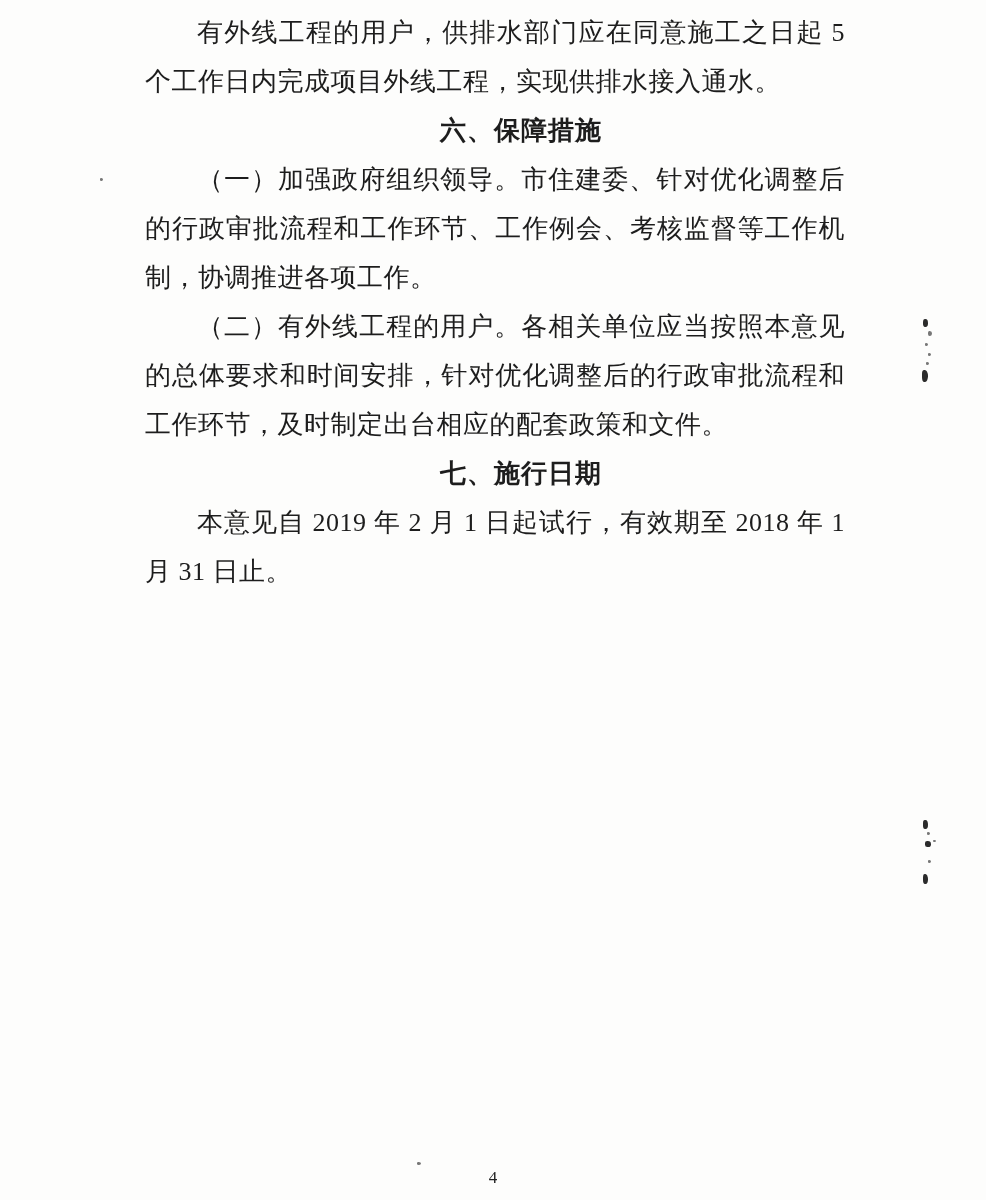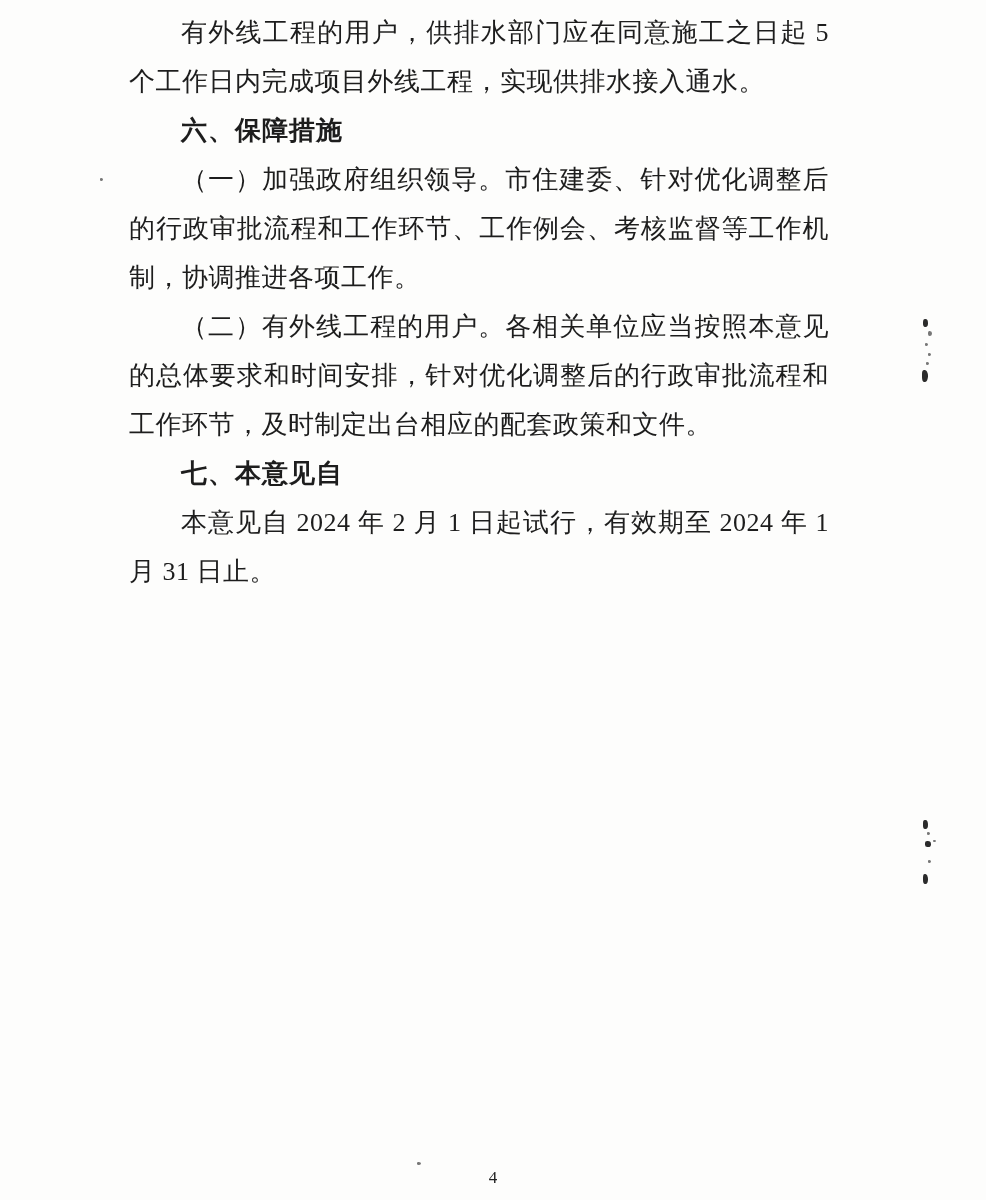--- a/index.html
+++ b/index.html
@@ -12,37 +12,37 @@
     width: 986px;
     height: 1200px;
     margin: 0 auto;
     background: #fdfdfc;
     overflow: hidden;
     font-family: "Liberation Serif", "DejaVu Serif", serif;
     color: #1d1d1d;
   }
   .text-block {
     position: absolute;
-    left: 129px;
+    left: 145px;
     top: 8px;
     width: 700px;
   }
   .text-block p {
     margin: 0;
     font-size: 26px;
     line-height: 49px;
     letter-spacing: 0.5px;
     text-align: justify;
     text-indent: 2em;
     word-break: break-all;
   }
   .text-block p.heading {
     font-family: "Liberation Sans", "DejaVu Sans", sans-serif;
     font-weight: 700;
-    text-align: left;
+    text-align: center;
     letter-spacing: 1px;
   }
   .page-number {
     position: absolute;
     left: 0;
     right: 0;
     top: 1168px;
     text-align: center;
     font-size: 17px;
     color: #222;
@@ -58,22 +58,22 @@
 </head>
 <body>
 
 <div class="page">
 
   <div class="text-block">
     <p class="body">有外线工程的用户，供排水部门应在同意施工之日起 5 个工作日内完成项目外线工程，实现供排水接入通水。</p>
     <p class="heading">六、保障措施</p>
     <p class="body">（一）加强政府组织领导。市住建委、针对优化调整后的行政审批流程和工作环节、工作例会、考核监督等工作机制，协调推进各项工作。</p>
     <p class="body">（二）有外线工程的用户。各相关单位应当按照本意见的总体要求和时间安排，针对优化调整后的行政审批流程和工作环节，及时制定出台相应的配套政策和文件。</p>
-    <p class="heading">七、本意见自</p>
-    <p class="body">本意见自 2024 年 2 月 1 日起试行，有效期至 2024 年 1 月 31 日止。</p>
+    <p class="heading">七、施行日期</p>
+    <p class="body">本意见自 2019 年 2 月 1 日起试行，有效期至 2018 年 1 月 31 日止。</p>
   </div>
 
   <div class="page-number">4</div>
 
   <span class="speck" style="left:923px; top:319px; width:5px; height:8px;"></span>
   <span class="speck light" style="left:928px; top:331px; width:4px; height:5px;"></span>
   <span class="speck light" style="left:925px; top:343px; width:3px; height:3px;"></span>
   <span class="speck light" style="left:928px; top:353px; width:3px; height:3px;"></span>
   <span class="speck light" style="left:926px; top:362px; width:3px; height:3px;"></span>
   <span class="speck" style="left:922px; top:370px; width:6px; height:12px;"></span>

